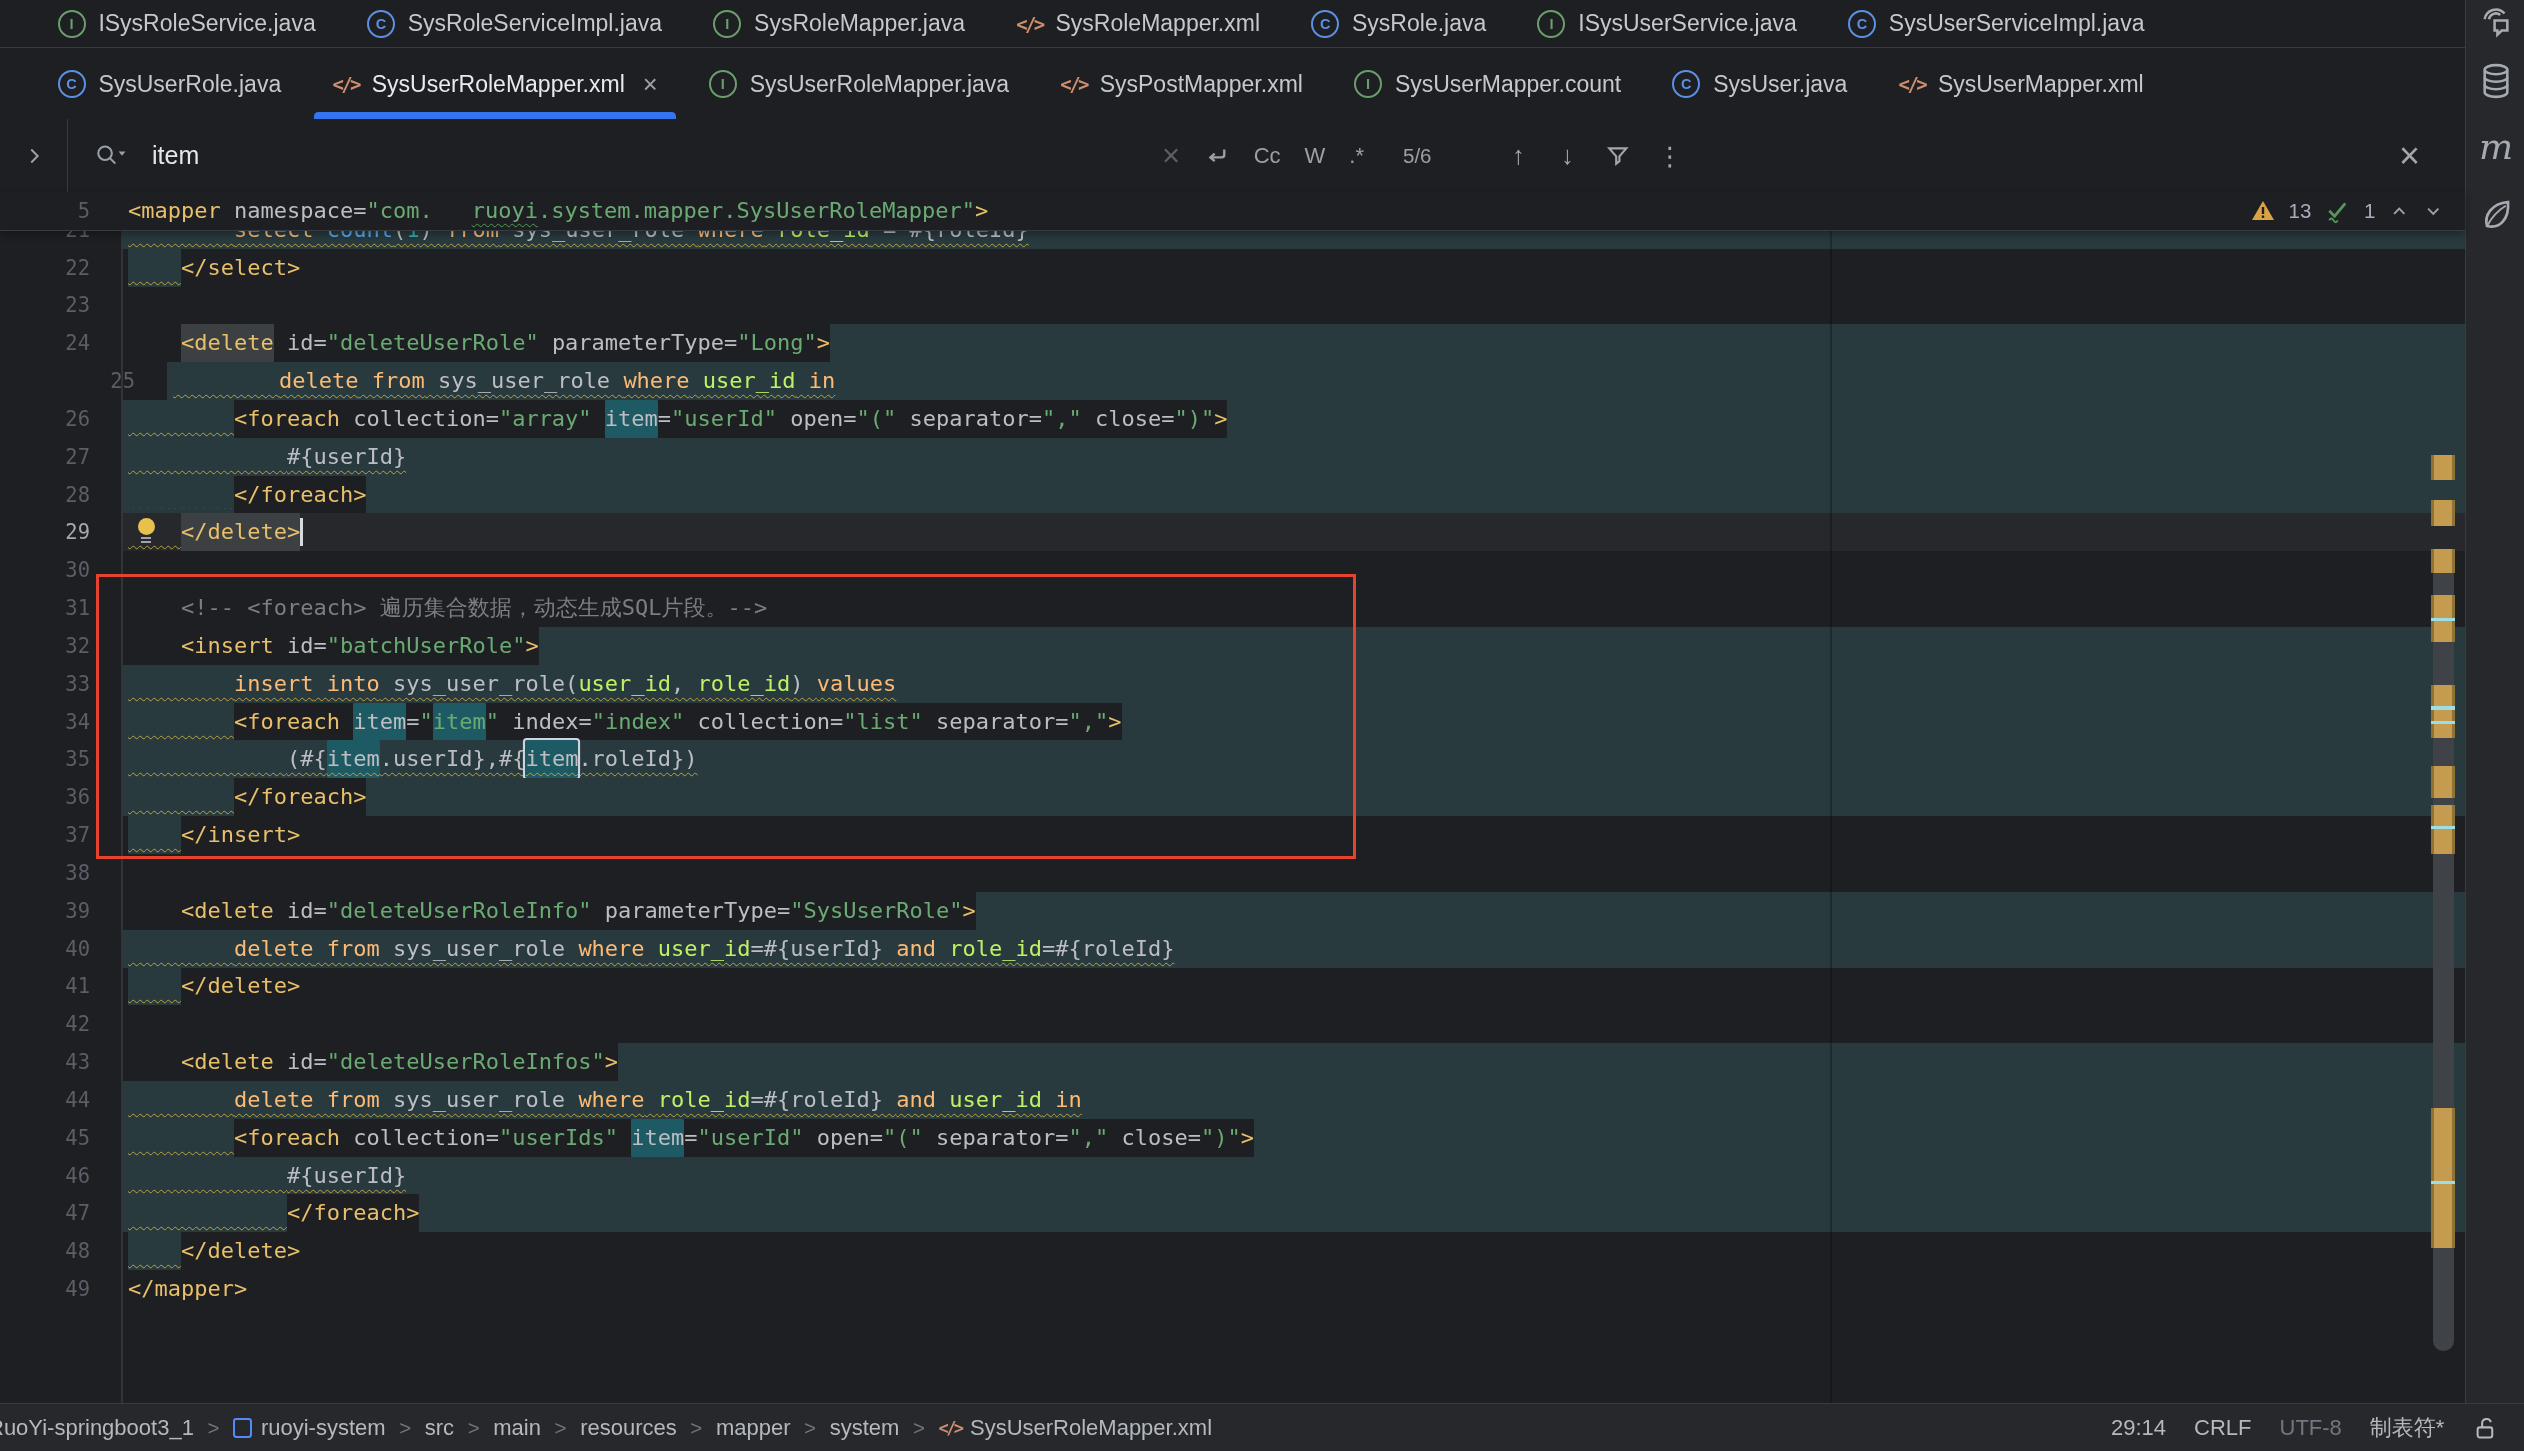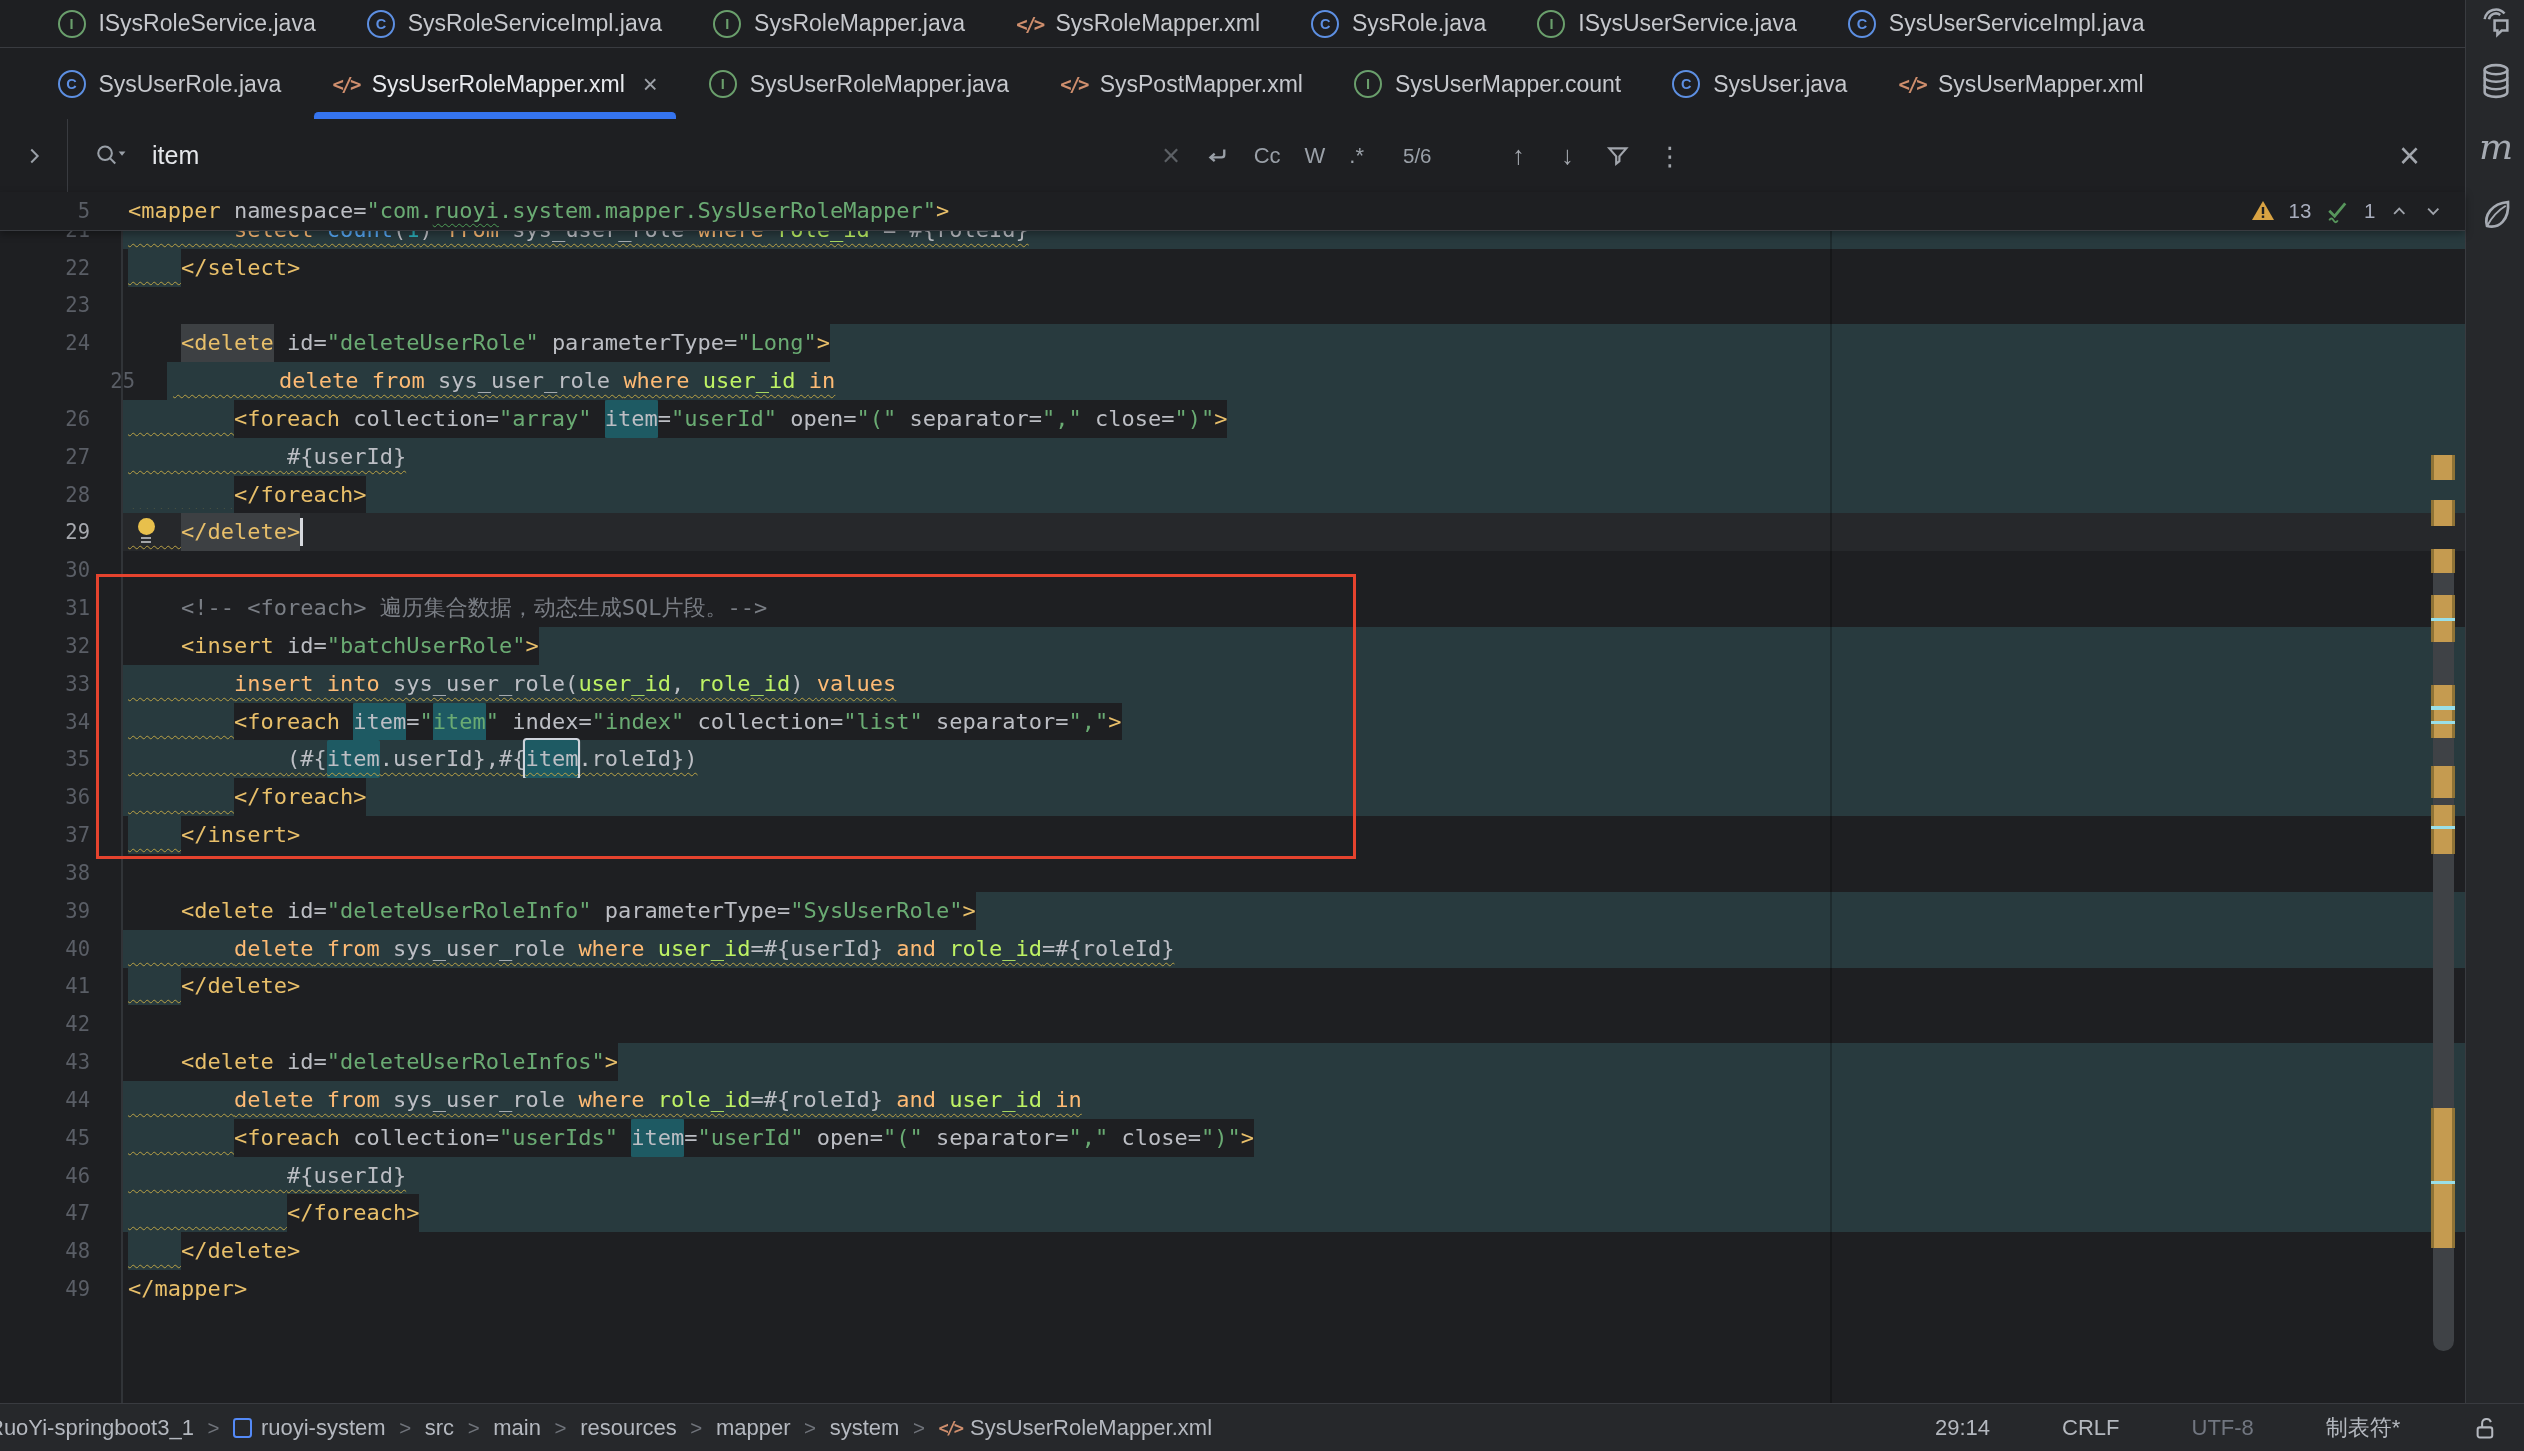--- a/index.html
+++ b/index.html
@@ -42,21 +42,21 @@
        color:#5a5e66;font:20.5px/38px "DejaVu Sans Mono",monospace;}
   .gut.curln{color:#a6a8ae;}
   .code{position:absolute;left:122px;top:0;width:2343px;height:100%;box-sizing:border-box;padding-left:6px;
         display:flex;align-items:stretch;font:22px/38px "DejaVu Sans Mono","DejaVu Sans",monospace;}
   .code span{white-space:pre;line-height:38px;}
   .code.sqlrow{background:#283a3e;}
   .erow.caretline .code{background:#26282b;}
   .t{color:#e8bf6a;} .a{color:#bcbec4;} .s{color:#6aab73;} .k{color:#fdba74;} .c{color:#bef264;}
   .m{color:#7a7e85;} .f{color:#56a8f5;} .n{color:#2aacb8;} .p{color:#bcbec4;}
   .sq{text-decoration-line:underline;text-decoration-style:wavy;text-decoration-color:#b9a145;text-decoration-thickness:1.4px;text-underline-offset:6px;}
-  .sqg{text-decoration-line:underline;text-decoration-style:wavy;text-decoration-color:#4e9d57;text-decoration-thickness:1.4px;text-underline-offset:5.1px;}
+  .sqg{text-decoration-line:underline;text-decoration-style:wavy;text-decoration-color:#4e9d57;text-decoration-thickness:1.4px;text-underline-offset:5.1px;margin-left:39px;}
   .hl{background:#3d4043;}
   .xb{background:#1e1f22;}
   .mt{background:#1e5a63;border-radius:1.7px;}
   .cur{box-shadow:0 0 0 2.1px #cfd4dc;position:relative;}
   .fill{flex:1;background:#283a3e;}
   .sqlchunk{background:#283a3e;}
   .caret{display:inline-block;width:2.6px;height:28px;background:#d6d9de;align-self:center;}
   .vsep{position:absolute;left:121px;top:0;height:100%;width:1.7px;background:#313438;z-index:3;}
   .vguide{position:absolute;left:1830px;top:0;height:100%;width:1.7px;background:rgba(0,0,0,.25);z-index:3;}
   .bulb{position:absolute;left:136px;top:5.1px;width:20.5px;height:27px;z-index:2;}
@@ -77,21 +77,21 @@
   .rsicon{position:absolute;left:0;width:60px;height:41px;display:flex;align-items:center;justify-content:center;color:#a6abb3;}
   .maven{font:italic 36px "DejaVu Serif",serif;color:#a6abb3;}
   
   .statusbar{position:absolute;left:0;top:1403px;width:2525px;height:49px;background:#26282b;border-top:0.9px solid #393b40;
              display:flex;align-items:center;justify-content:space-between;box-sizing:border-box;padding-right:25.6px;font-size:22px;color:#b4b8bf;}
   .crumbs{display:flex;align-items:center;gap:13.6px;margin-left:-12px;white-space:nowrap;}
   .crumb{display:flex;align-items:center;gap:8.5px;}
   .csep{color:#6f737a;font-size:20.5px;}
   .cic-mod{width:15.4px;height:15.4px;border:2.1px solid #548af7;border-radius:3.4px;}
   .cic-xml{color:#cf8e6d;font:bold 17px "DejaVu Sans Mono",monospace;letter-spacing:-2.6px;}
-  .stright{display:flex;align-items:center;gap:72px;}
+  .stright{display:flex;align-items:center;gap:28px;}
   .stright .dim{color:#717680;}
   svg{display:block;}
 </style>
 </head>
 <body>
 
 <div class="win">
 
   <div class="tabrow r1" id="row1">
       <div class="tab">

